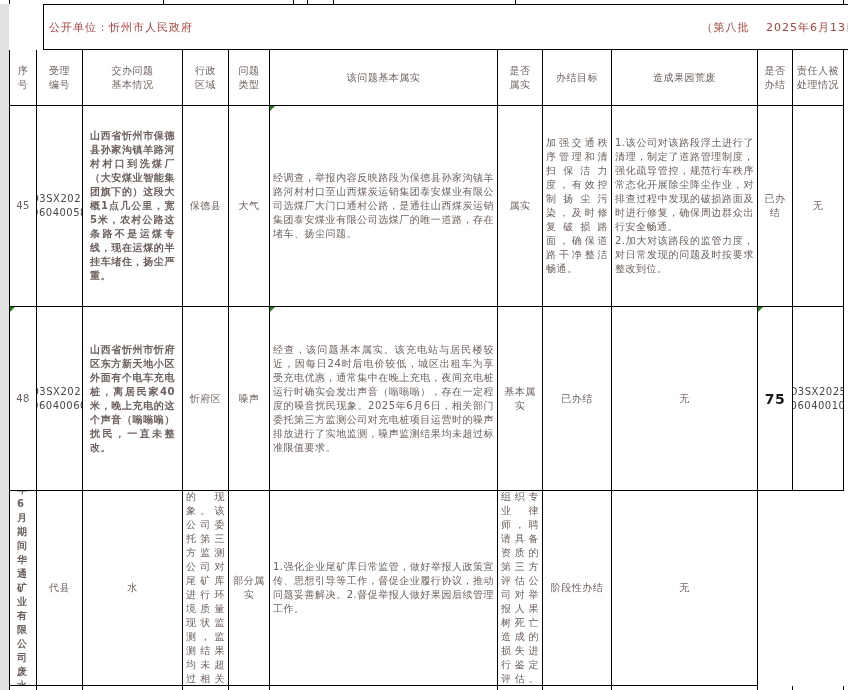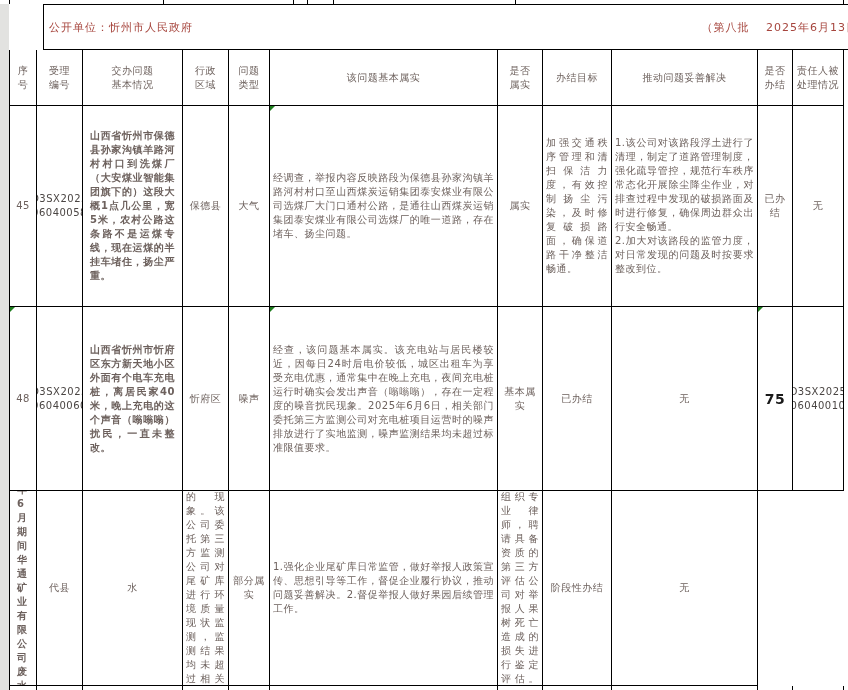--- a/index.html
+++ b/index.html
@@ -90,21 +90,21 @@
         <span class="txt">该问题基本属实</span>
       </div>
     <div class="cell hdr ctr">
         <span class="txt">是否
 属实</span>
       </div>
     <div class="cell hdr ctr">
         <span class="txt">办结目标</span>
       </div>
     <div class="cell hdr ctr">
-        <span class="txt">推动问题妥善解决</span>
+        <span class="txt">造成果园荒废</span>
       </div>
     <div class="cell hdr ctr">
         <span class="txt">是否
 办结</span>
       </div>
     <div class="cell hdr ctr">
         <span class="txt">责任人被
 处理情况</span>
       </div>
 

